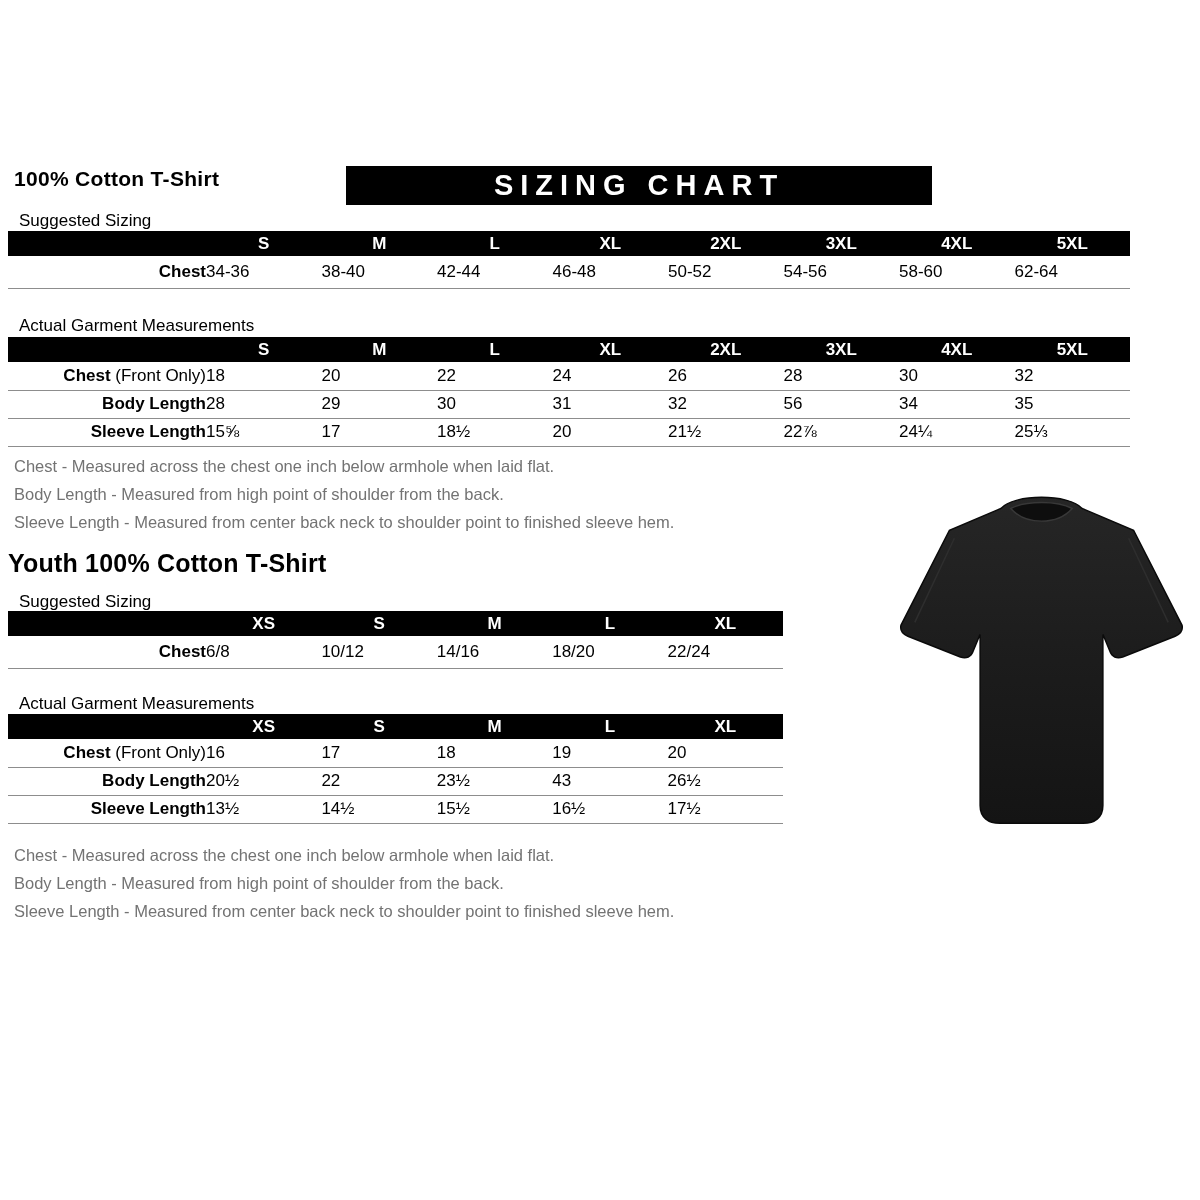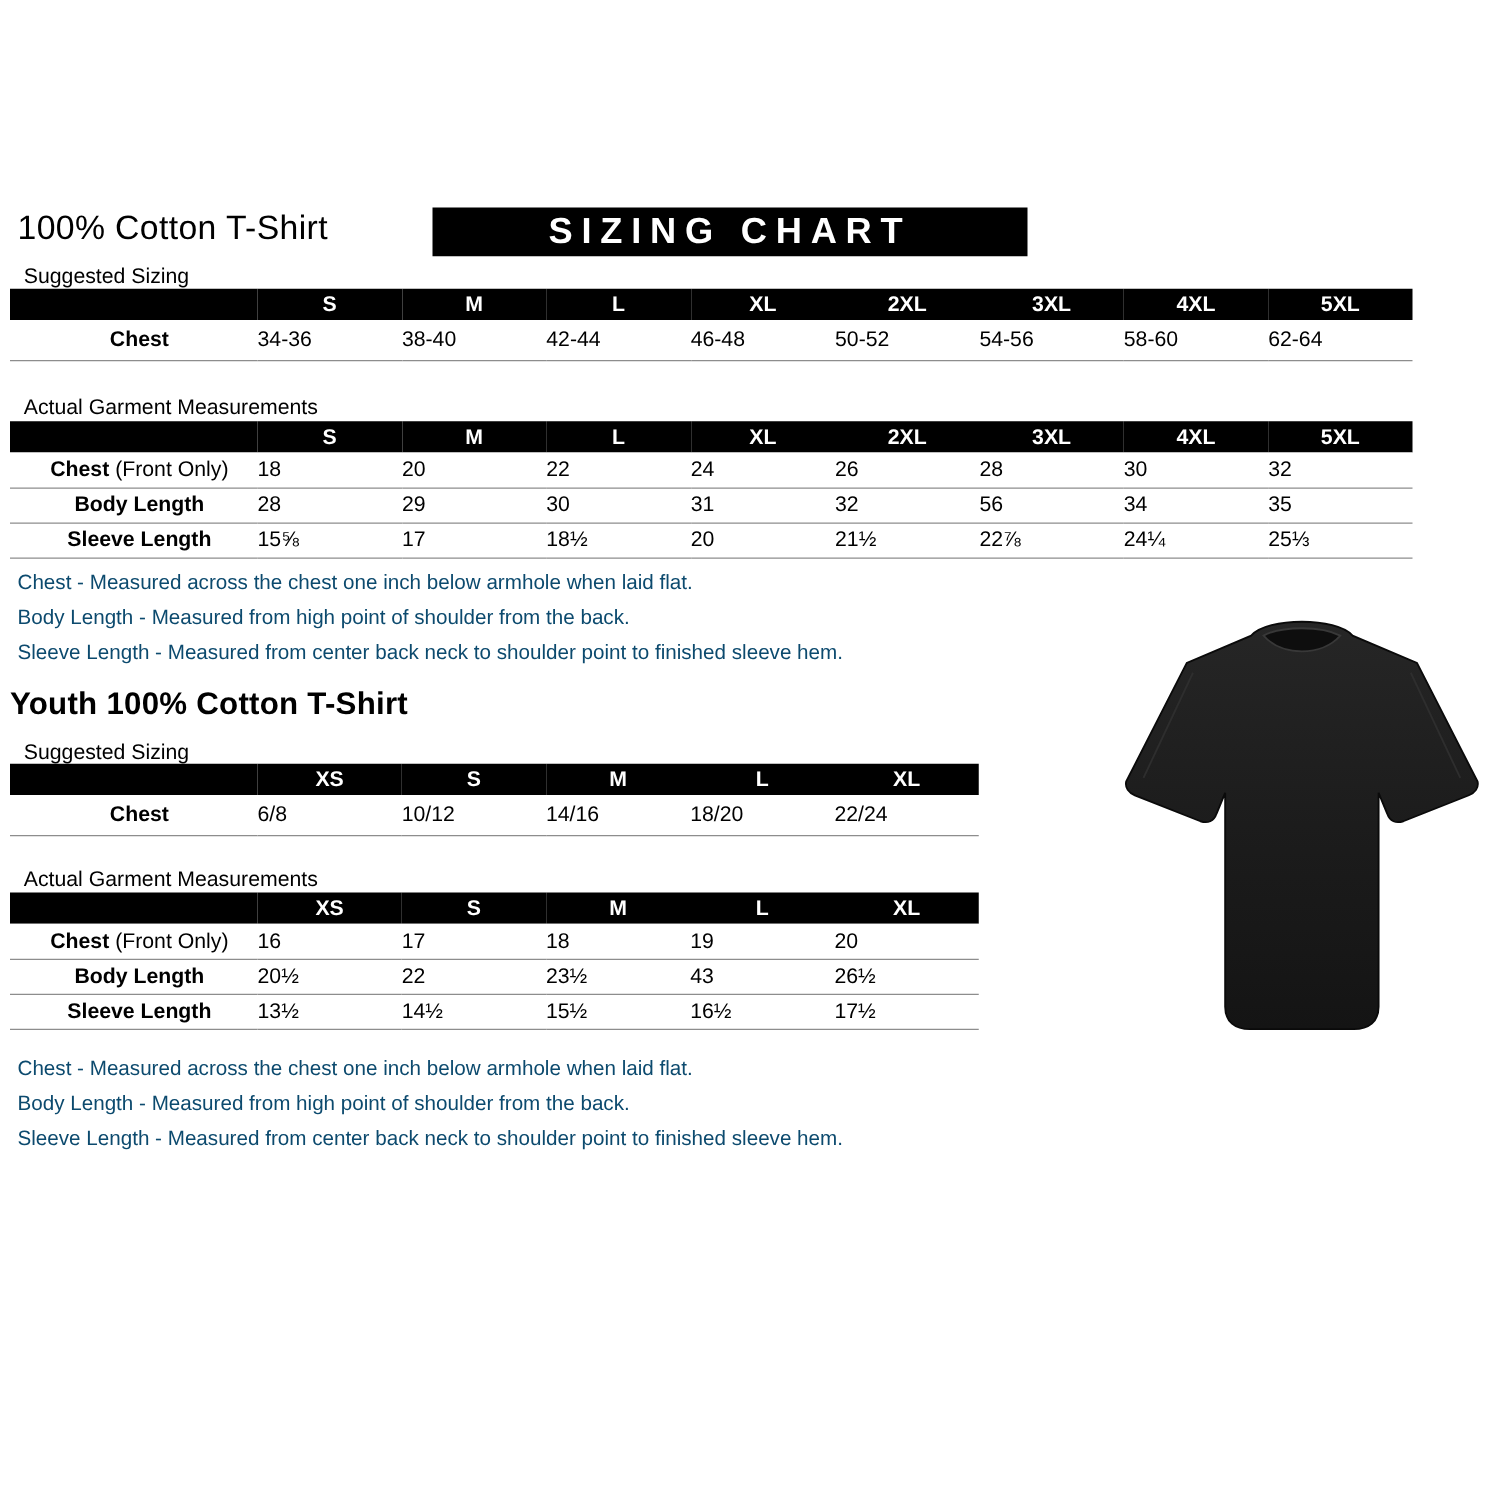--- a/index.html
+++ b/index.html
@@ -8,55 +8,55 @@
     position:relative;
     background:#ffffff;
     font-family:"Liberation Sans","DejaVu Sans",sans-serif;
     color:#000;
     overflow:hidden;
   }
   .abs { position:absolute; }
 
   .title-adult {
     left:14px; top:167px;
-    font-size:27px; font-weight:400; letter-spacing:0.3px;
+    font-size:21px; font-weight:700; letter-spacing:0.3px;
   }
   .banner {
-    left:346px; top:166px; width:476px; height:39px;
+    left:346px; top:166px; width:586px; height:39px;
     background:#000; color:#fff;
     display:flex; align-items:center; justify-content:center;
     font-size:29px; font-weight:700; letter-spacing:7px;
   }
   .section-label { font-size:17px; font-weight:400;margin-left:11px; }
   .title-youth {
     left:8px; top:549px;
     font-size:25px; font-weight:700; letter-spacing:0.2px;
   }
 
   table.size { border-collapse:collapse; table-layout:fixed; position:absolute; }
   table.size th {
     background:#000; color:#fff; font-weight:700; font-size:17px;
     height:25px; text-align:center; padding:0;
   }
   table.size td {
     font-size:17px; text-align:left;
     border-bottom:1px solid #8d8d8d; padding:0; height:28px;
     background:#fff;
   }
-  table.size td.lbl { text-align:center; padding-left:9px; }
+  table.size td.lbl { text-align:right; padding-left:9px; }
   table.size.rowtall td { height:32px; }
   .b { font-weight:700; }
 
   #adult-sug   { left:8px; top:231px; width:1122px; }
   #adult-gar   { left:8px; top:337px; width:1122px; }
   #youth-sug   { left:8px; top:611px; width:775px; }
   #youth-gar   { left:8px; top:714px; width:775px; }
   col.c-label  { width:198px; }
 
-  .notes { font-size:16.5px; line-height:28px; color:#0c4a6e; }
+  .notes { font-size:16.5px; line-height:28px; color:#737373; }
   #adult-notes { left:14px; top:452px; width:840px; }
   #youth-notes { left:14px; top:841px; width:840px; }
 
   #tshirt { left:893px; top:477px; width:297px; height:360px; }
 </style>
 </head>
 <body>
 
 <div class="abs title-adult">100% Cotton T-Shirt</div>
 <div class="abs banner">SIZING CHART</div>

